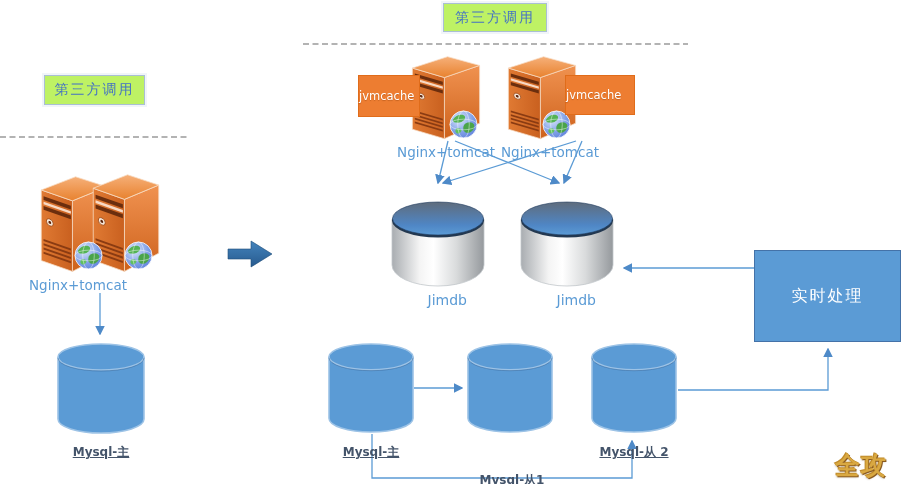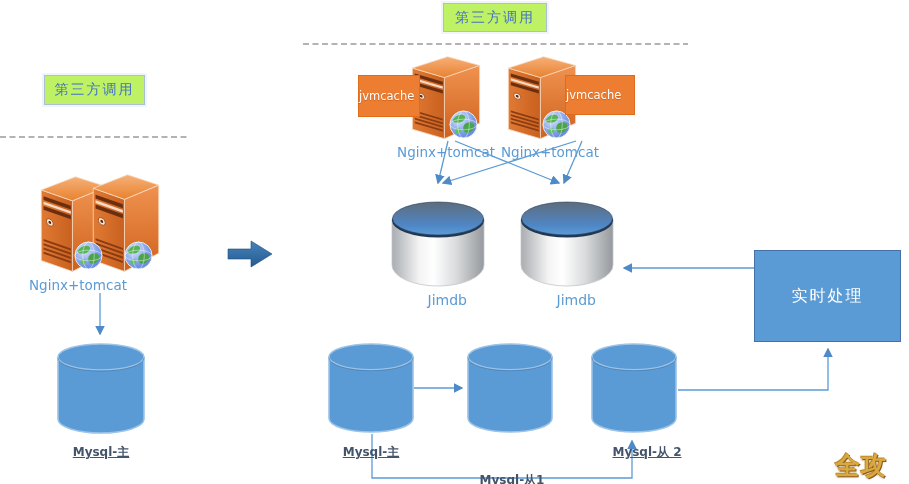--- a/index.html
+++ b/index.html
@@ -203,17 +203,17 @@
     <span>Nginx+tomcat</span>
     <span>Nginx+tomcat</span>
   </div>
 
   <div class="abs jimdb-label" style="left:407px;top:292px;width:60px;">Jimdb</div>
   <div class="abs jimdb-label" style="left:536px;top:292px;width:60px;">Jimdb</div>
 
   <div class="abs mysql-label" style="left:56px;top:444px;width:90px;">Mysql-主</div>
   <div class="abs mysql-label" style="left:326px;top:444px;width:90px;">Mysql-主</div>
   <div class="abs mysql-label" style="left:467px;top:472px;width:90px;">Mysql-从1</div>
-  <div class="abs mysql-label" style="left:602px;top:444px;width:90px;">Mysql-从 2</div>
+  <div class="abs mysql-label" style="left:589px;top:444px;width:90px;">Mysql-从 2</div>
 
   <div class="abs watermark" style="left:835px;top:449px;">全攻略</div>
 
 </div>
 
 </body></html>

